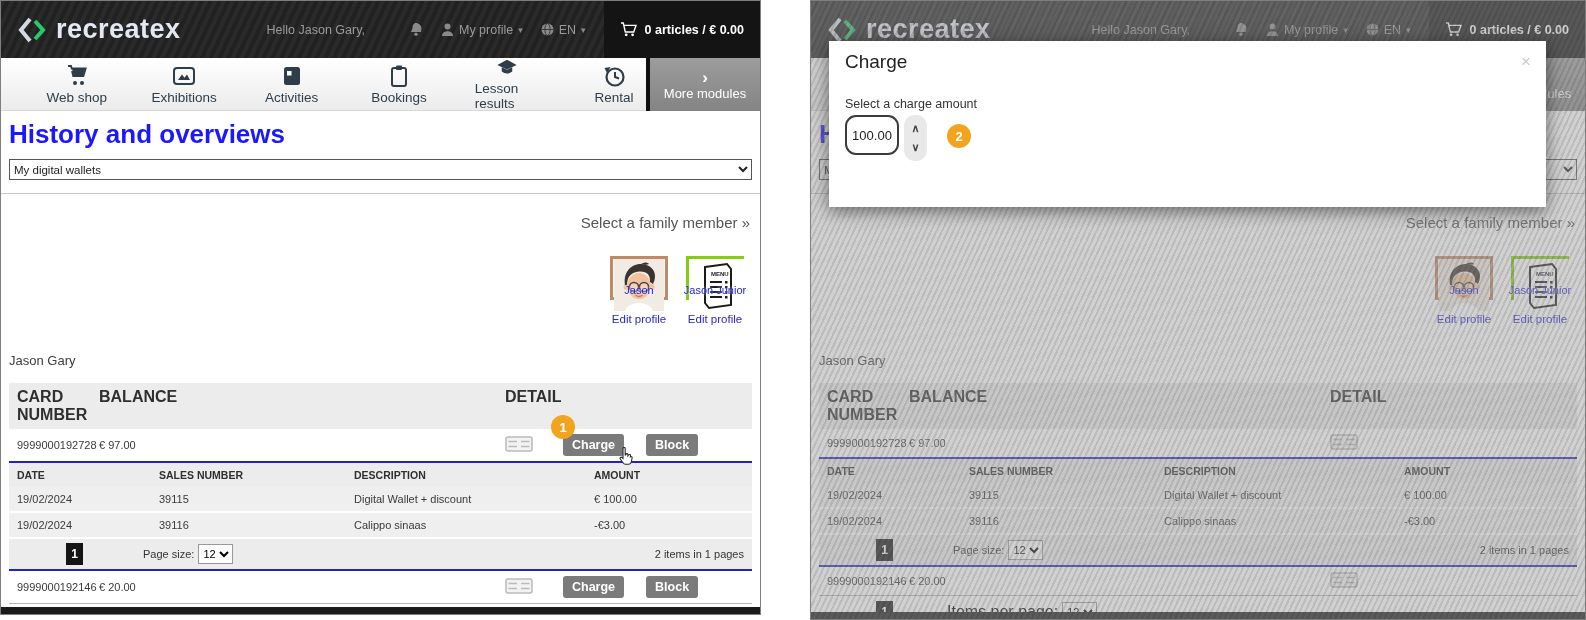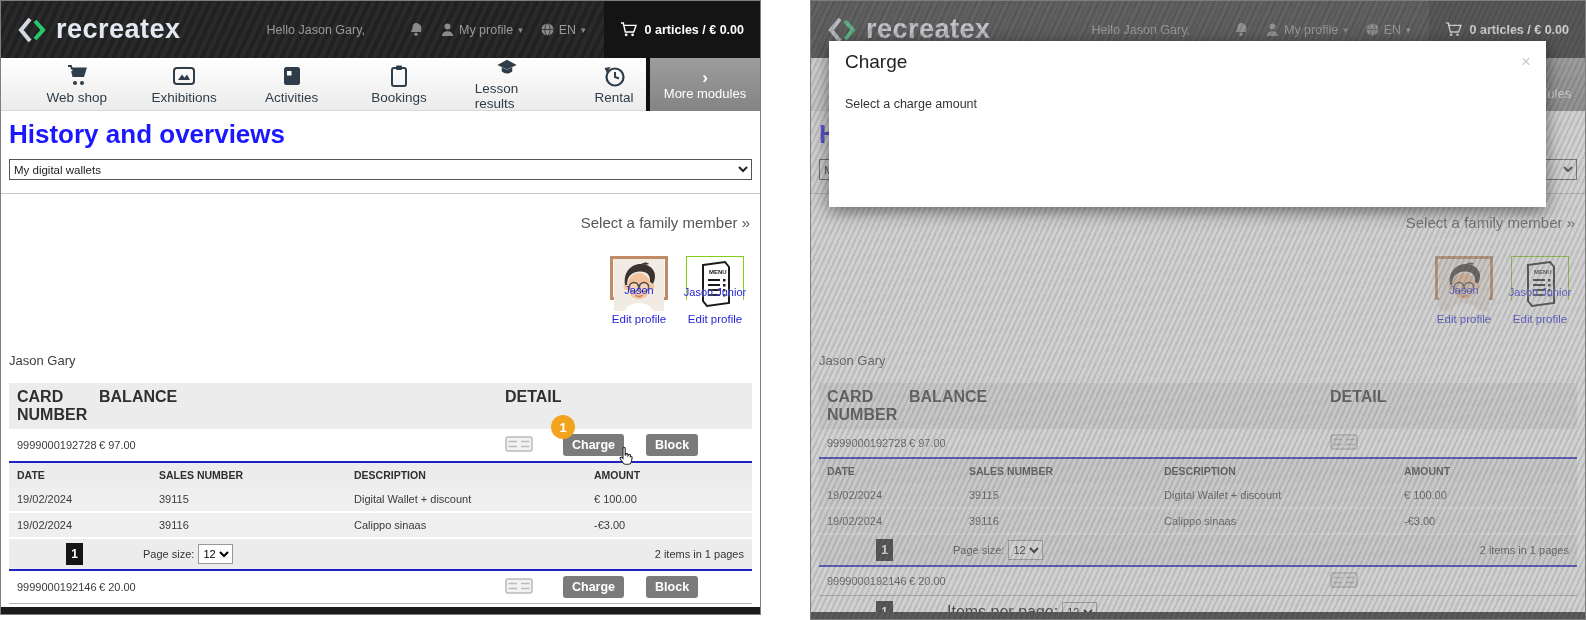--- a/index.html
+++ b/index.html
@@ -34,21 +34,21 @@
   .page-body { padding:5px 8px 0; position:relative; }
   .page-title { color:#1b18ff; font-size:26px; font-weight:bold; margin:3px 0 9px 0; }
   .wallet-select { width:100%; height:21px; font-size:11.5px; border:1px solid #555; background:#fff; color:#222; }
   .divider { border-top:1px solid #c9c9c9; margin:13px -8px 0; }
   .family-label { text-align:right; color:#565656; font-size:15px; margin:20px 2px 0; }
 
   .profiles { display:flex; justify-content:flex-end; gap:18px; margin:25px 8px 0; }
   .profile { width:58px; text-align:center; }
   .tile { width:58px; height:44px; position:relative; background:#fcf9f5; }
   .tile.selected { border:3px solid #bf8a66; }
-  .tile.plain { border:1px solid #84cc16; background:#f97316; }
+  .tile.plain { border:3px solid #84cc16; background:#f97316; }
   .tile-label { position:absolute; bottom:1px; left:50%; transform:translateX(-50%);
     color:#2323d8; font-size:11px; white-space:nowrap; text-shadow:0 0 3px #fff; }
   .edit-link { display:inline-block; margin-top:13px; color:#2626d8; font-size:11.5px; text-decoration:none; cursor:pointer; }
 
   .owner-name { font-size:13px; color:#3d3d3d; margin:26px 0 15px; }
 
   
   .wt-header { display:flex; background:#ececec; padding:5px 8px; font-size:16px; color:#2f2f2f; font-weight:bold; }
   .wt-row { display:flex; align-items:center; padding:5px 8px; font-size:11px; color:#3a3a3a; }
   .col-card { width:82px; } .col-balance { flex:1; } .col-detail { width:58px; }
@@ -598,14 +598,22 @@
     </div>
   </div>
   <div class="footer-strip"></div>
 </div>
   <div class="dim-overlay"></div>
 
   <div class="modal">
     <div class="modal-title">Charge</div>
     <span class="modal-close">×</span>
     <div class="charge-label">Select a charge amount</div>
+    <div class="amount-row">
+      <input class="amount-input" value="100.00" style="">
+      <span class="spinner">
+        <span class="spin-btn">∧</span>
+        <span class="spin-btn">∨</span>
+      </span>
+      <span class="badge badge-2">2</span>
+    </div>
   </div>
 </div>
 
 </body></html>

